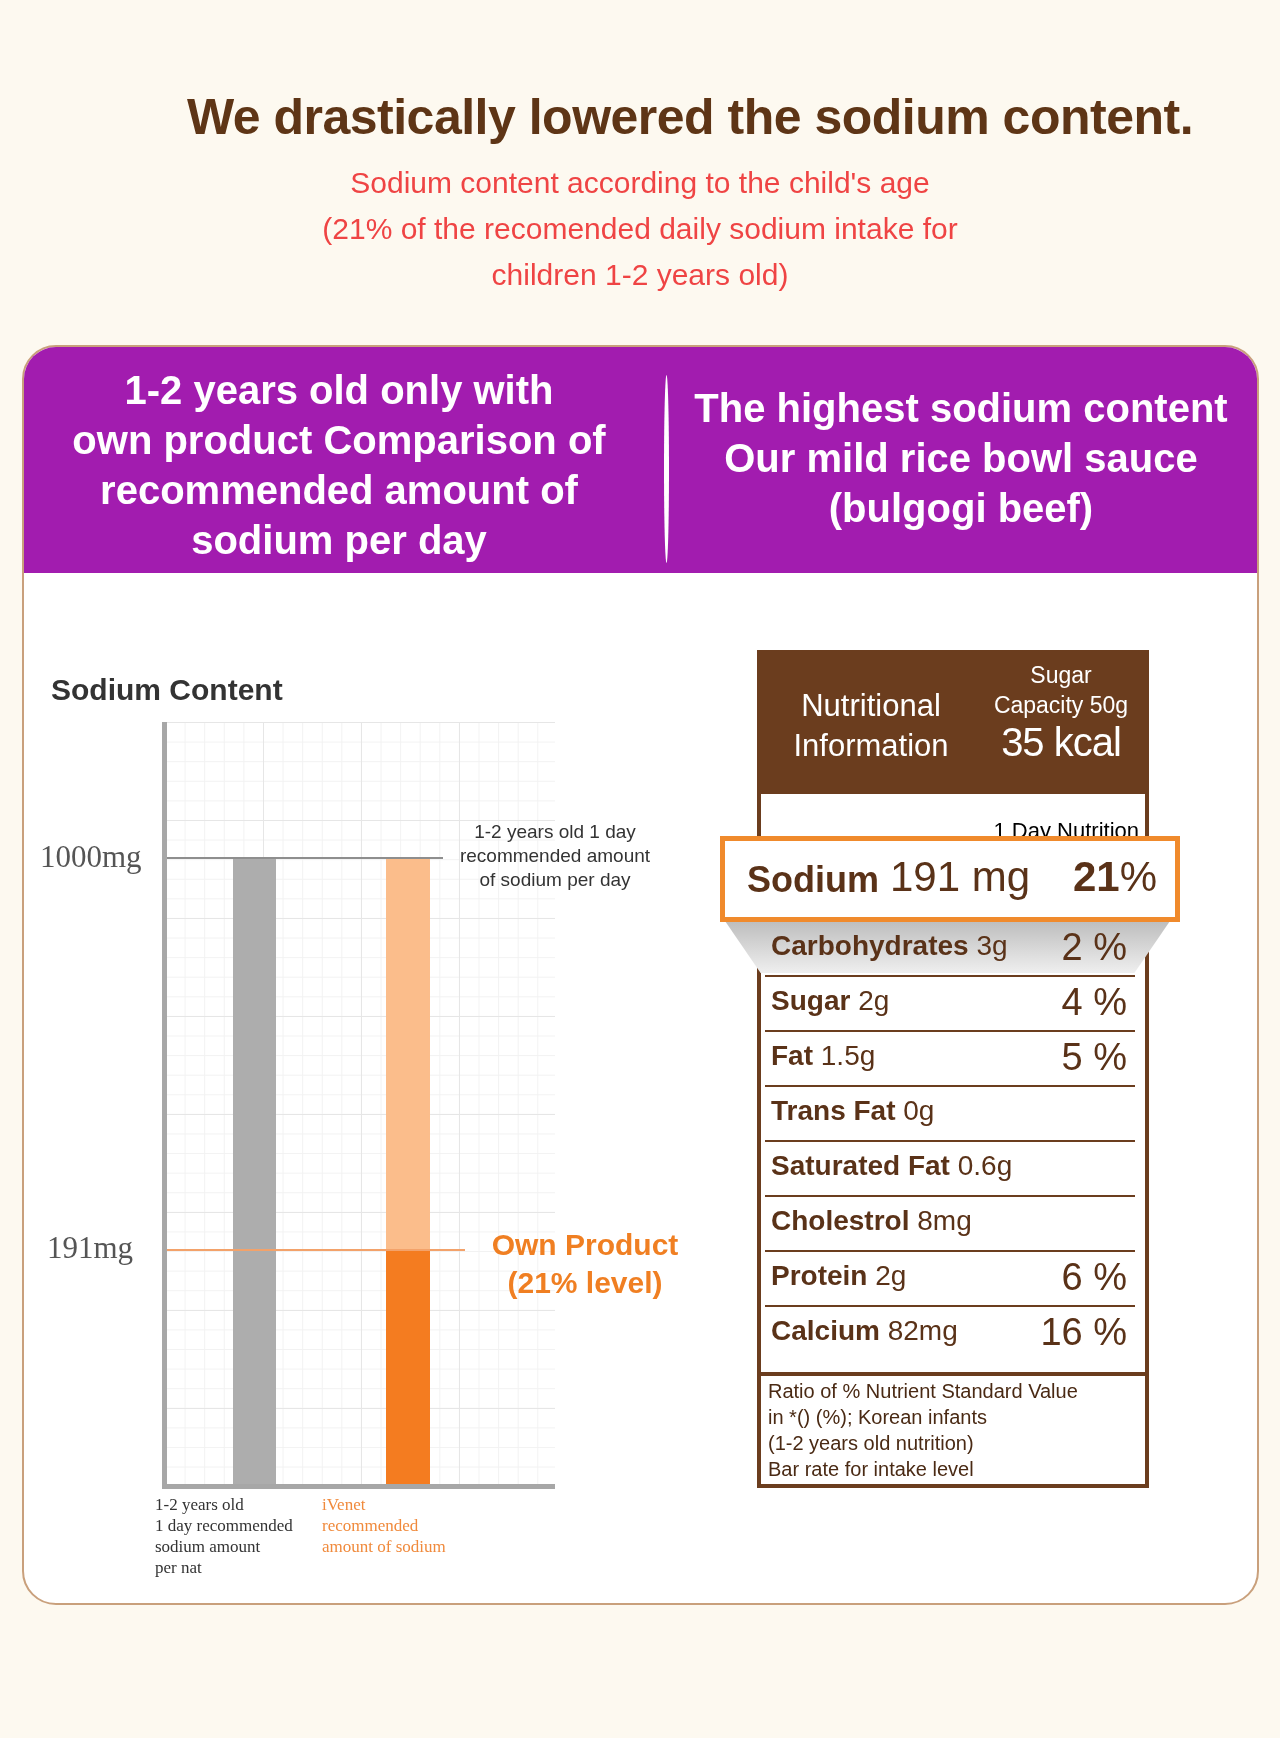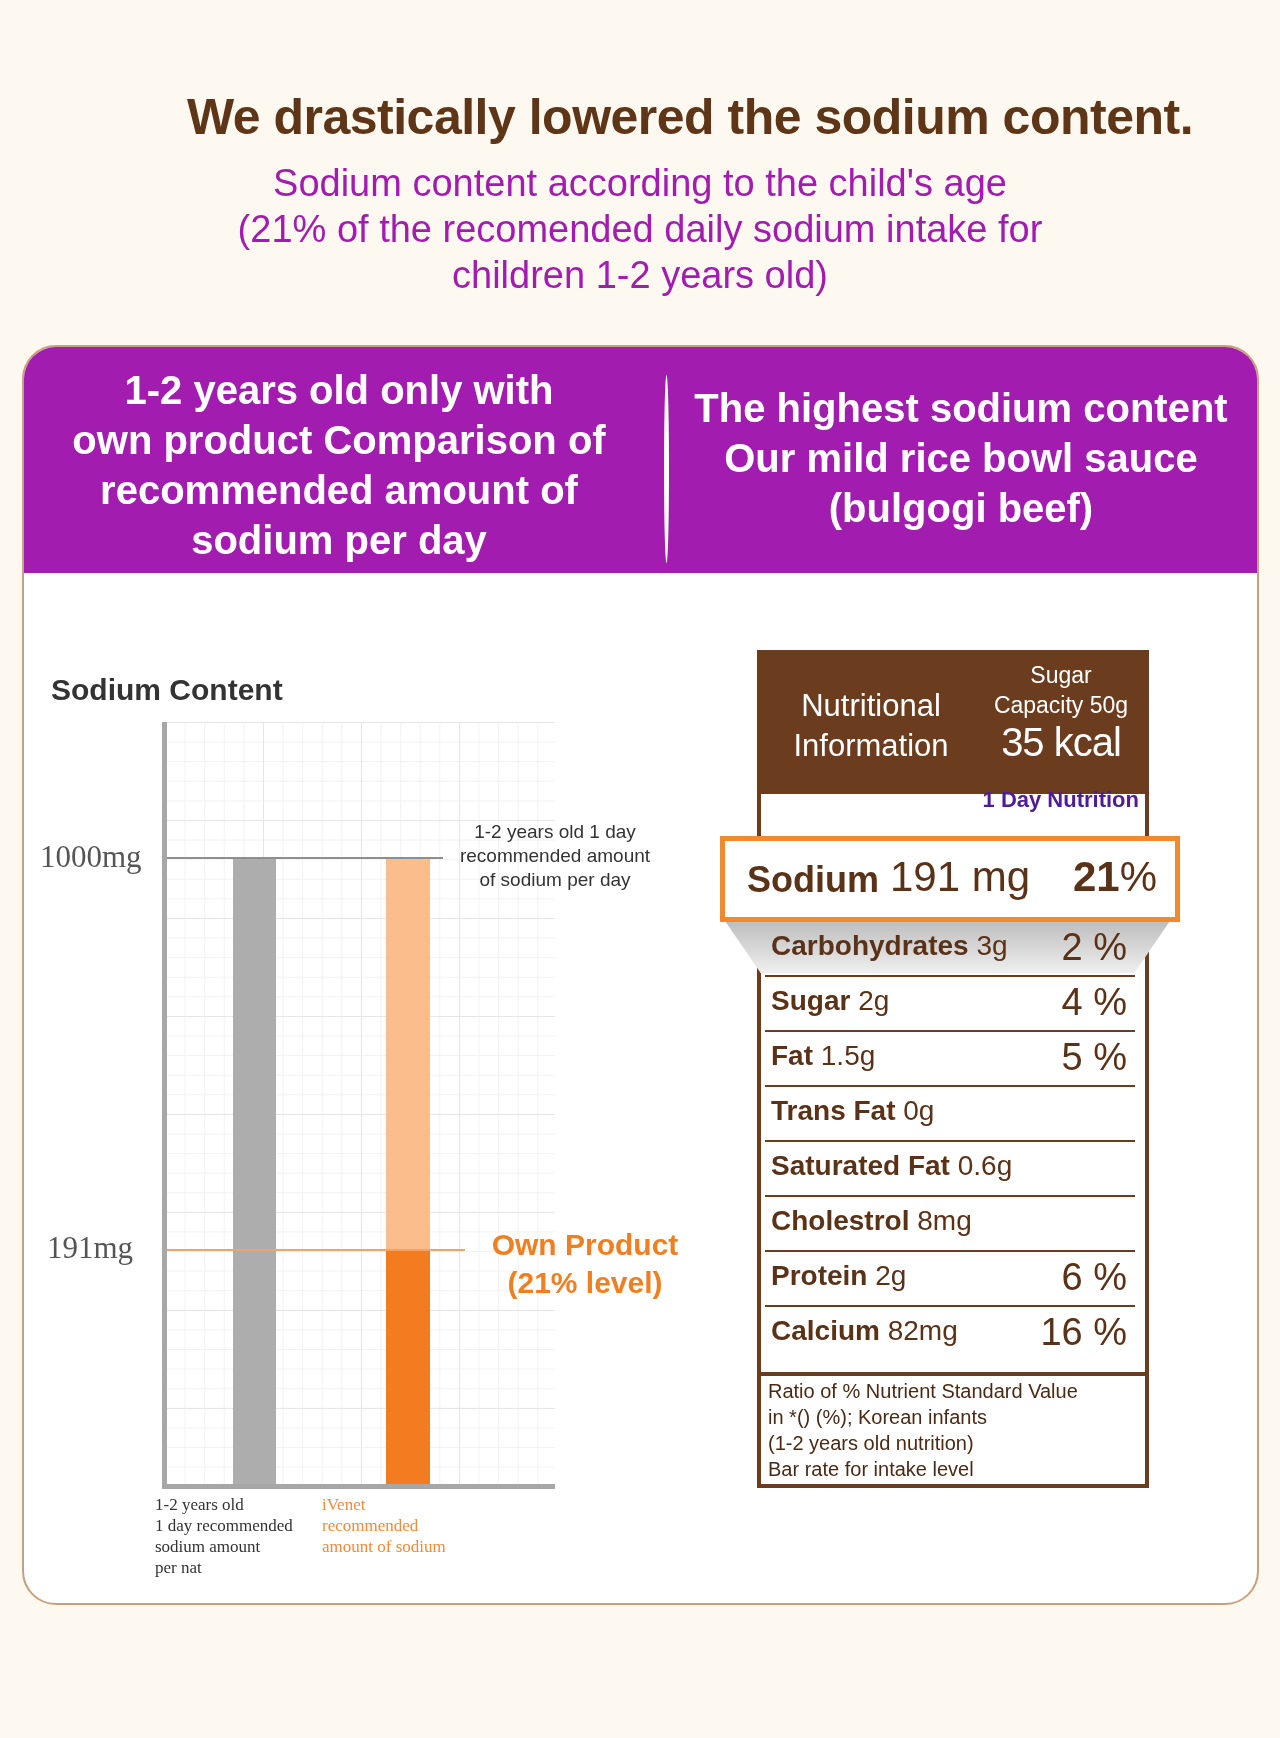--- a/index.html
+++ b/index.html
@@ -2,21 +2,21 @@
 <html><head>
 <meta charset="utf-8">
 <style>
   * { box-sizing: border-box; margin: 0; padding: 0; }
   html, body { width: 1280px; height: 1738px; background: #fdf9f0; overflow: hidden; }
   body { position: relative; font-family: "DejaVu Sans", sans-serif; color: #222; }
 
   .headline { position: absolute; left: 0; top: 88px; width: 1280px; text-align: center;
     font-family: "Liberation Sans", sans-serif; font-weight: bold; font-size: 50px; color: #5e3516; letter-spacing: -0.5px; padding-left: 100px; }
   .subline { position: absolute; left: 0; width: 1280px; text-align: center;
-    font-family: "Liberation Sans", sans-serif; font-size: 38px; color: #a21caf; line-height: 46px; }
+    font-family: "Liberation Sans", sans-serif; font-size: 30px; color: #ef4444; line-height: 46px; }
 
   .card { position: absolute; left: 22px; top: 345px; width: 1237px; height: 1260px;
     background: #fff; border: 2px solid #c9a07c; border-radius: 34px; overflow: hidden; }
   .card-head { position: absolute; left: 0; top: 0; width: 100%; height: 226px; background: #a21caf; }
   .head-left { position: absolute; left: 0; top: 18px; width: 630px; text-align: center;
     font-family: "Liberation Sans", sans-serif; font-weight: bold; font-size: 40px; line-height: 50px; color: #fff; }
   .head-right { position: absolute; left: 642px; top: 36px; width: 590px; text-align: center;
     font-family: "Liberation Sans", sans-serif; font-weight: bold; font-size: 40px; line-height: 50px; color: #fff; }
   .head-divider { position: absolute; left: 640px; top: 28px; width: 5px; height: 188px;
     background: #fff; border-radius: 50%; }
@@ -45,21 +45,21 @@
   
   .nl { position: absolute; left: 757px; top: 650px; width: 392px; height: 838px;
     border: 4px solid #6b3d1e; background: #fff; }
   .nl-head { position: absolute; left: 0; top: 0; width: 100%; height: 140px; background: #6b3d1e; }
   .nl-title { position: absolute; left: 10px; top: 32px; width: 200px; text-align: center;
     font-family: "Liberation Sans", sans-serif; font-weight: normal; font-size: 31px; line-height: 40px; color: #fff; }
   .nl-load { position: absolute; left: 215px; top: 6px; width: 170px; text-align: center;
     font-family: "Liberation Sans", sans-serif; font-size: 23px; line-height: 30px; color: #fff; }
   .nl-kcal { position: absolute; left: 215px; top: 66px; width: 170px; text-align: center;
     font-family: "Liberation Sans Narrow", "Liberation Sans", sans-serif; font-size: 40px; color: #fff; letter-spacing: -1px; }
-  .nl-day { position: absolute; right: 6px; top: 133px; font-family: "Liberation Sans", sans-serif; font-size: 22px; color: #4c1d95; font-weight: bold; }
+  .nl-day { position: absolute; right: 6px; top: 164px; font-family: "Liberation Sans", sans-serif; font-size: 22px; color: #000000; }
 
   .sodium-shadow { position: absolute; left: 725px; top: 921px; width: 445px; height: 52px;
     background: linear-gradient(#bdbdbd, #efefef);
     clip-path: polygon(0 0, 100% 0, 92% 100%, 8% 100%); }
   .sodium-box { position: absolute; left: 720px; top: 836px; width: 460px; height: 86px;
     background: #fff; border: 5px solid #f08a2c; }
   .sodium-name { position: absolute; left: 22px; top: 18px; font-family: "Liberation Sans", sans-serif; font-weight: bold; font-size: 36px; color: #5a3218; }
   .sodium-amt { position: absolute; left: 165px; top: 12px; font-family: "Liberation Sans", sans-serif; font-size: 42px; color: #5a3218; }
   .sodium-pct { position: absolute; right: 18px; top: 12px; font-family: "Liberation Sans", sans-serif; font-size: 42px; color: #5a3218; }
   .sodium-pct b { font-weight: bold; }

